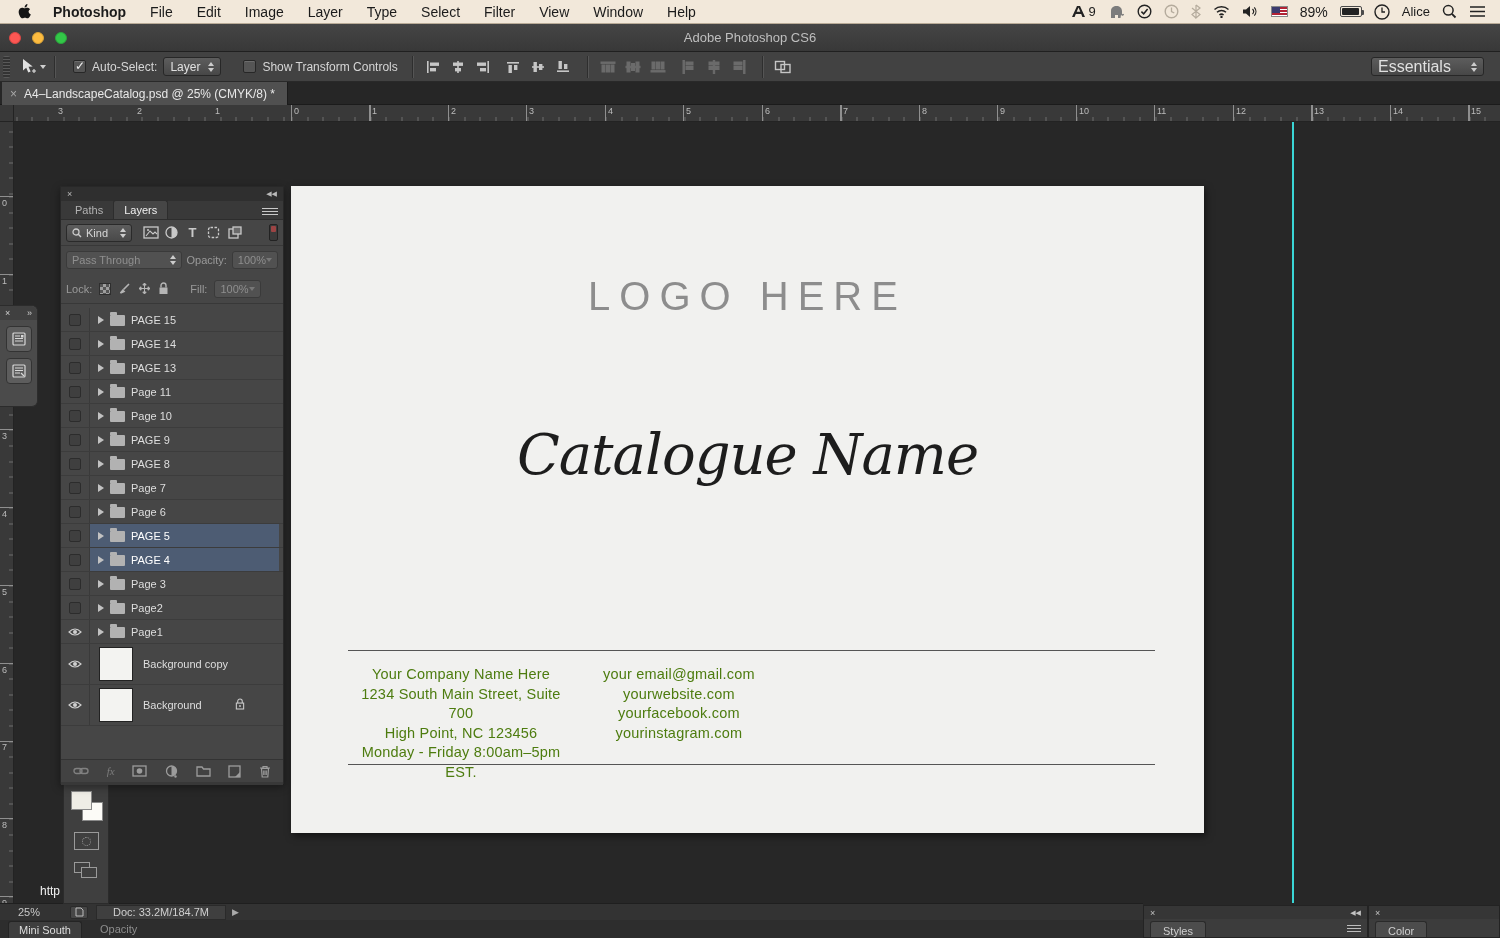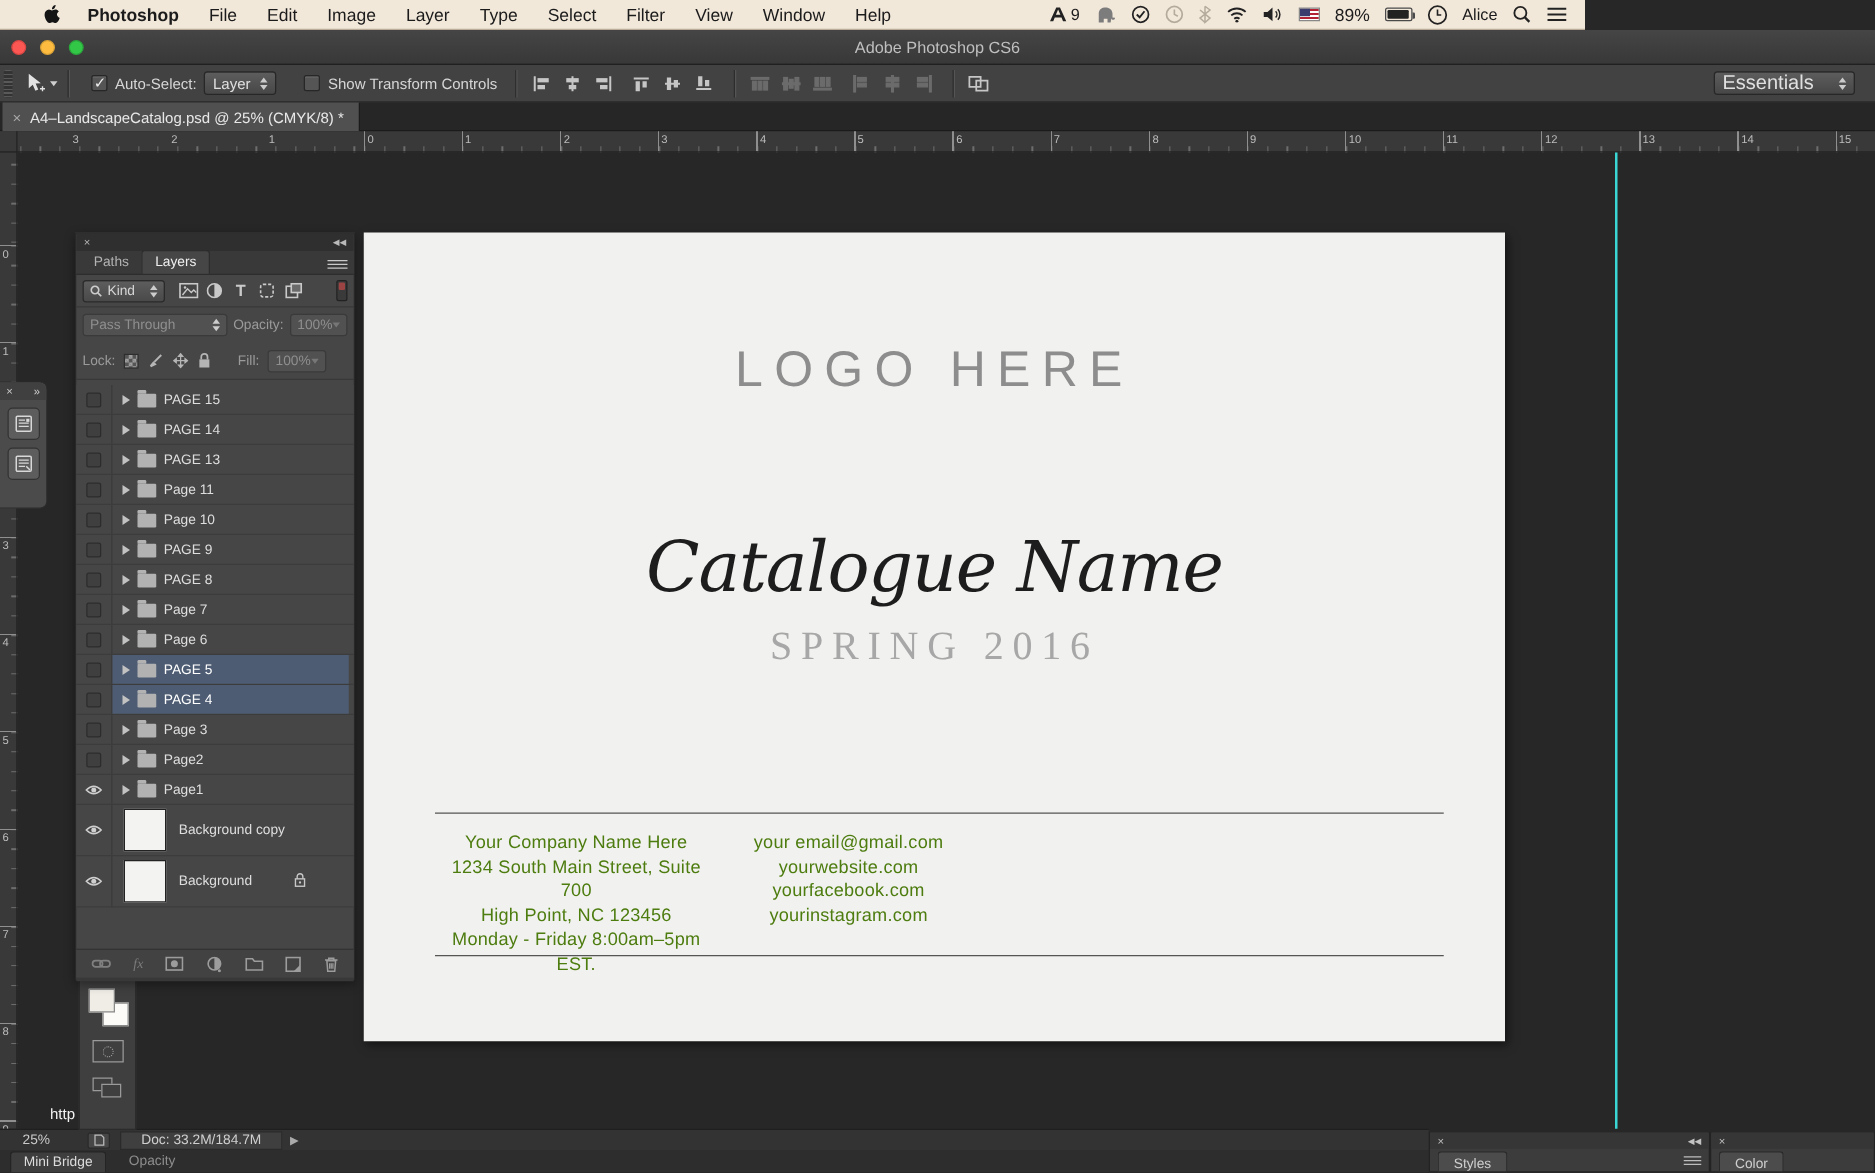--- a/index.html
+++ b/index.html
@@ -1,21 +1,21 @@
 <!DOCTYPE html>
 <html><head>
 <meta charset="utf-8">
 <style>
   * { margin:0; padding:0; box-sizing:border-box; }
   html,body { width:1500px; height:938px; }
   body { font-family:"Liberation Sans", sans-serif; background:#272727; overflow:hidden; position:relative; }
   .abs { position:absolute; }
 
   
-  .menubar { left:0; top:0; width:1268px; height:24px; background:#f2e8da; display:flex; align-items:center; color:#1b1b1b; font-size:14px; border-bottom:1px solid #b9ab97;padding-left:17px; }
+  .menubar { left:0; top:0; width:1500px; height:24px; background:#f2e8da; display:flex; align-items:center; color:#1b1b1b; font-size:14px; border-bottom:1px solid #b9ab97; }
   .mb-left { display:flex; align-items:center; }
   .apple { margin:0 10px 0 18px; display:flex; align-items:center; }
   .mb-app { font-weight:bold; padding:0 12px; }
   .mb-item { padding:0 12px; }
   .mb-right { margin-left:auto; display:flex; align-items:center; gap:12px; padding-right:14px; }
   .mb-ico { display:flex; align-items:center; gap:3px; }
   .dimico { opacity:.45; }
   .badge9 { font-size:13px; }
   .flag { width:17px; height:11px; background:repeating-linear-gradient(#b22234 0 1.6px,#fff 1.6px 3.2px); position:relative; border:0.5px solid #888; }
   .flag::after { content:""; position:absolute; left:0; top:0; width:8px; height:6px; background:#3c3b6e; }
@@ -423,21 +423,20 @@
   <span style="top:465px">5</span>
   <span style="top:543px">6</span>
   <span style="top:620px">7</span>
   <span style="top:698px">8</span>
   <span style="top:776px">9</span>
 </div>
 
 <div class="abs page">
   <div class="logo-text">LOGO HERE</div>
   <div class="cat-title">Catalogue Name</div>
-  <div class="cat-sub">SPRING 2016</div>
   <div class="footer">
     <div class="fcol c1">
       <div>Your Company Name Here</div>
       <div>1234 South Main Street, Suite 700</div>
       <div>High Point, NC 123456</div>
       <div>Monday - Friday 8:00am–5pm EST.</div>
     </div>
     <div class="fcol c3">
       <div>your email@gmail.com</div>
       <div>yourwebsite.com</div>
@@ -798,21 +797,21 @@
   <span class="zoomlvl">25%</span>
   <span class="sb-btn">
       <svg width="9" height="10" viewBox="0 0 9 10">
         <path d="M1 1 h5 l2 2 v6 H1 Z" fill="none" stroke="#bcbcbc" stroke-width="1"></path>
       </svg>
     </span>
   <div class="docbox">Doc: 33.2M/184.7M</div>
   <span class="sb-play">▶</span>
 </div>
 <div class="abs bottomtabs">
-  <span class="btab1">Mini Bridge</span>
+  <span class="btab1">Mini South</span>
   <span class="btab2">Opacity</span>
 </div>
 
 <div class="abs stub stub-styles">
   <div class="stub-head">
     <span>×</span>
     <span style="font-size:7px">◀◀</span>
   </div>
   <span class="stub-tab">Styles</span>
   <span class="stub-menu">

